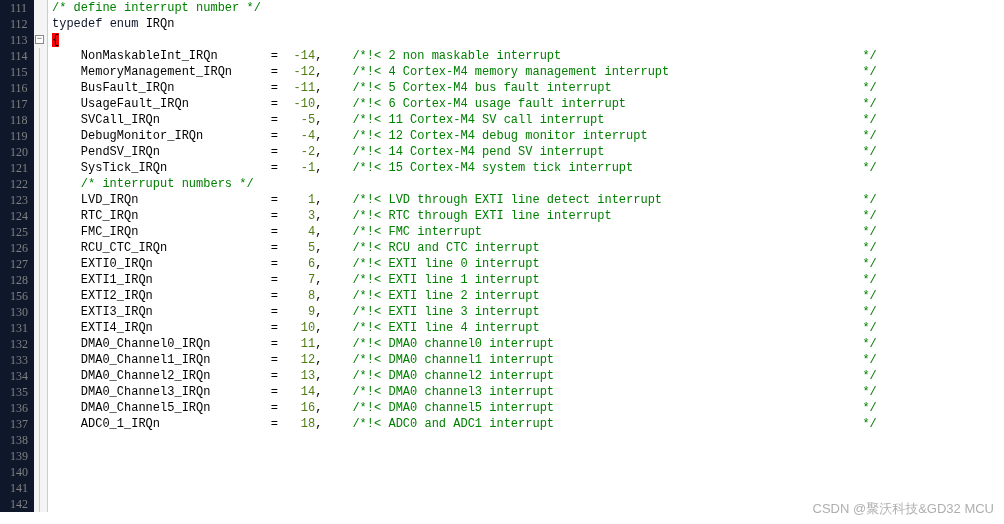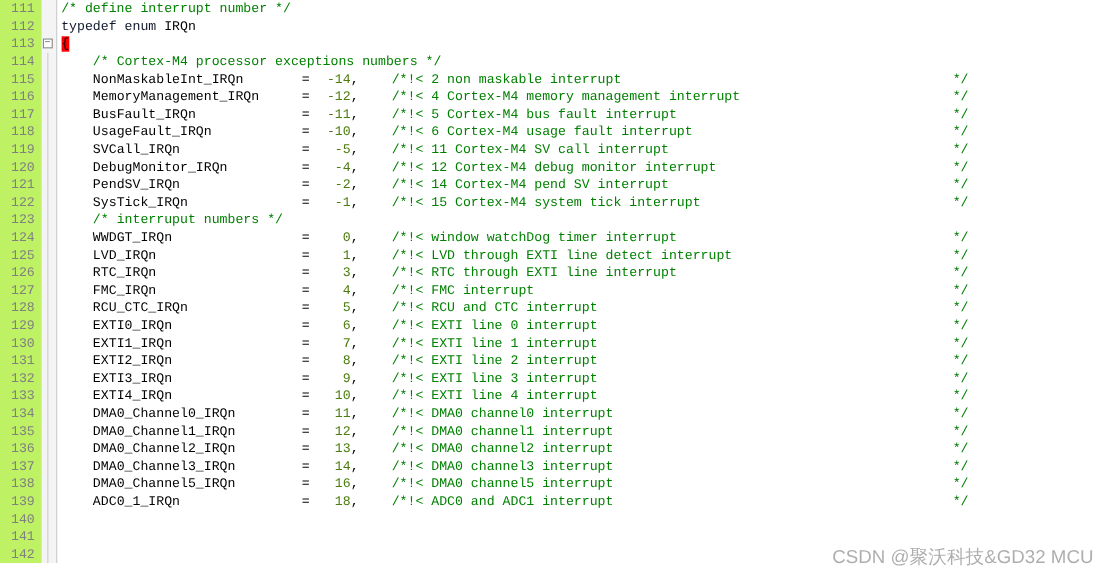--- a/index.html
+++ b/index.html
@@ -1,34 +1,34 @@
 <!DOCTYPE html>
 <html><head>
 <meta charset="utf-8">
 <style>
 * { margin: 0; padding: 0; box-sizing: border-box; }
 body { font-family: Consolas, 'Courier New', monospace; font-size: 12px; background: #fff; white-space: nowrap; overflow: hidden; }
 .editor { display: flex; }
-.gutter { background: #bef264; color: #808080; text-align: center; padding: 0 6px 0 10px; user-select: none; }
+.gutter { background: #0f172a; color: #808080; text-align: left; padding: 0 6px 0 10px; user-select: none; font-family: Liberation Serif, serif; }
 .fold { width: 14px; background: #f4f4f4; border-right: 1px solid #ccc; position: relative; }
 .fold-min { position: absolute; left: 1px; width: 9px; height: 9px; border: 1px solid #888; background: #fff; font-size: 9px; line-height: 7px; text-align: center; color: #555; }
 .fold-line { position: absolute; left: 5px; width: 1px; background: #ccc; }
 .code { padding-left: 4px; flex: 1; }
 .ln { height: 16px; line-height: 16px; }
 .c-comment { color: #008000; }  
 .c-keyword { color: #0f172a; }
 .c-ident { color: #000; }
 .c-num { color: #4d7c0f; }      
 .c-op { color: #000; }
 .c-brace-hl { background: #ff0000; color: #000; }
 .pad-name { display: inline-block; width: 190px; }
 .pad-val { display: inline-block; width: 30px; text-align: right; }
 .pad-comma { display: inline-block; width: 30px; }
 .pad-cmt { display: inline-block; width: 510px; }
-.watermark { position: fixed; right: 10px; bottom: 6px; color: rgba(120,120,120,0.6); font-family: Arial, sans-serif; font-size: 17px; }
+.watermark { position: fixed; right: 10px; bottom: 6px; color: rgba(120,120,120,0.6); font-family: Arial, sans-serif; font-size: 13px; }
 </style>
 </head>
 <body>
 
 <div class="editor">
   <div class="gutter" id="gutter">
       <div class="ln">111</div>
       <div class="ln">112</div>
       <div class="ln">113</div>
       <div class="ln">114</div>
@@ -39,21 +39,21 @@
       <div class="ln">119</div>
       <div class="ln">120</div>
       <div class="ln">121</div>
       <div class="ln">122</div>
       <div class="ln">123</div>
       <div class="ln">124</div>
       <div class="ln">125</div>
       <div class="ln">126</div>
       <div class="ln">127</div>
       <div class="ln">128</div>
-      <div class="ln">129</div>
+      <div class="ln">156</div>
       <div class="ln">130</div>
       <div class="ln">131</div>
       <div class="ln">132</div>
       <div class="ln">133</div>
       <div class="ln">134</div>
       <div class="ln">135</div>
       <div class="ln">136</div>
       <div class="ln">137</div>
       <div class="ln">138</div>
       <div class="ln">139</div>
@@ -62,31 +62,29 @@
       <div class="ln">142</div>
     </div>
   <div class="fold" id="fold" style="height: 512px;">
       <div class="fold-min" style="top: 35px;">−</div>
       <div class="fold-line" style="top: 48px; height: 464px;"></div>
     </div>
   <div class="code" id="code">
       <div class="ln"><span class="c-comment">/* define interrupt number */</span></div>
       <div class="ln"><span class="c-keyword">typedef</span> <span class="c-keyword">enum</span> <span class="c-ident">IRQn</span></div>
       <div class="ln"><span class="c-brace-hl">{</span></div>
-      <div class="ln">&nbsp;&nbsp;&nbsp;&nbsp;<span class="c-comment">/* Cortex-M4 processor exceptions numbers */</span></div>
       <div class="ln">&nbsp;&nbsp;&nbsp;&nbsp;<span class="pad-name"><span class="c-ident">NonMaskableInt_IRQn</span></span><span class="c-op">=</span> <span class="pad-val"><span class="c-num">-14</span></span><span class="c-op">,</span><span class="pad-comma"></span><span class="pad-cmt"><span class="c-comment">/*!&lt; 2 non maskable interrupt</span></span><span class="c-comment">*/</span></div>
       <div class="ln">&nbsp;&nbsp;&nbsp;&nbsp;<span class="pad-name"><span class="c-ident">MemoryManagement_IRQn</span></span><span class="c-op">=</span> <span class="pad-val"><span class="c-num">-12</span></span><span class="c-op">,</span><span class="pad-comma"></span><span class="pad-cmt"><span class="c-comment">/*!&lt; 4 Cortex-M4 memory management interrupt</span></span><span class="c-comment">*/</span></div>
       <div class="ln">&nbsp;&nbsp;&nbsp;&nbsp;<span class="pad-name"><span class="c-ident">BusFault_IRQn</span></span><span class="c-op">=</span> <span class="pad-val"><span class="c-num">-11</span></span><span class="c-op">,</span><span class="pad-comma"></span><span class="pad-cmt"><span class="c-comment">/*!&lt; 5 Cortex-M4 bus fault interrupt</span></span><span class="c-comment">*/</span></div>
       <div class="ln">&nbsp;&nbsp;&nbsp;&nbsp;<span class="pad-name"><span class="c-ident">UsageFault_IRQn</span></span><span class="c-op">=</span> <span class="pad-val"><span class="c-num">-10</span></span><span class="c-op">,</span><span class="pad-comma"></span><span class="pad-cmt"><span class="c-comment">/*!&lt; 6 Cortex-M4 usage fault interrupt</span></span><span class="c-comment">*/</span></div>
       <div class="ln">&nbsp;&nbsp;&nbsp;&nbsp;<span class="pad-name"><span class="c-ident">SVCall_IRQn</span></span><span class="c-op">=</span> <span class="pad-val"><span class="c-num">-5</span></span><span class="c-op">,</span><span class="pad-comma"></span><span class="pad-cmt"><span class="c-comment">/*!&lt; 11 Cortex-M4 SV call interrupt</span></span><span class="c-comment">*/</span></div>
       <div class="ln">&nbsp;&nbsp;&nbsp;&nbsp;<span class="pad-name"><span class="c-ident">DebugMonitor_IRQn</span></span><span class="c-op">=</span> <span class="pad-val"><span class="c-num">-4</span></span><span class="c-op">,</span><span class="pad-comma"></span><span class="pad-cmt"><span class="c-comment">/*!&lt; 12 Cortex-M4 debug monitor interrupt</span></span><span class="c-comment">*/</span></div>
       <div class="ln">&nbsp;&nbsp;&nbsp;&nbsp;<span class="pad-name"><span class="c-ident">PendSV_IRQn</span></span><span class="c-op">=</span> <span class="pad-val"><span class="c-num">-2</span></span><span class="c-op">,</span><span class="pad-comma"></span><span class="pad-cmt"><span class="c-comment">/*!&lt; 14 Cortex-M4 pend SV interrupt</span></span><span class="c-comment">*/</span></div>
       <div class="ln">&nbsp;&nbsp;&nbsp;&nbsp;<span class="pad-name"><span class="c-ident">SysTick_IRQn</span></span><span class="c-op">=</span> <span class="pad-val"><span class="c-num">-1</span></span><span class="c-op">,</span><span class="pad-comma"></span><span class="pad-cmt"><span class="c-comment">/*!&lt; 15 Cortex-M4 system tick interrupt</span></span><span class="c-comment">*/</span></div>
       <div class="ln">&nbsp;&nbsp;&nbsp;&nbsp;<span class="c-comment">/* interruput numbers */</span></div>
-      <div class="ln">&nbsp;&nbsp;&nbsp;&nbsp;<span class="pad-name"><span class="c-ident">WWDGT_IRQn</span></span><span class="c-op">=</span> <span class="pad-val"><span class="c-num">0</span></span><span class="c-op">,</span><span class="pad-comma"></span><span class="pad-cmt"><span class="c-comment">/*!&lt; window watchDog timer interrupt</span></span><span class="c-comment">*/</span></div>
       <div class="ln">&nbsp;&nbsp;&nbsp;&nbsp;<span class="pad-name"><span class="c-ident">LVD_IRQn</span></span><span class="c-op">=</span> <span class="pad-val"><span class="c-num">1</span></span><span class="c-op">,</span><span class="pad-comma"></span><span class="pad-cmt"><span class="c-comment">/*!&lt; LVD through EXTI line detect interrupt</span></span><span class="c-comment">*/</span></div>
       <div class="ln">&nbsp;&nbsp;&nbsp;&nbsp;<span class="pad-name"><span class="c-ident">RTC_IRQn</span></span><span class="c-op">=</span> <span class="pad-val"><span class="c-num">3</span></span><span class="c-op">,</span><span class="pad-comma"></span><span class="pad-cmt"><span class="c-comment">/*!&lt; RTC through EXTI line interrupt</span></span><span class="c-comment">*/</span></div>
       <div class="ln">&nbsp;&nbsp;&nbsp;&nbsp;<span class="pad-name"><span class="c-ident">FMC_IRQn</span></span><span class="c-op">=</span> <span class="pad-val"><span class="c-num">4</span></span><span class="c-op">,</span><span class="pad-comma"></span><span class="pad-cmt"><span class="c-comment">/*!&lt; FMC interrupt</span></span><span class="c-comment">*/</span></div>
       <div class="ln">&nbsp;&nbsp;&nbsp;&nbsp;<span class="pad-name"><span class="c-ident">RCU_CTC_IRQn</span></span><span class="c-op">=</span> <span class="pad-val"><span class="c-num">5</span></span><span class="c-op">,</span><span class="pad-comma"></span><span class="pad-cmt"><span class="c-comment">/*!&lt; RCU and CTC interrupt</span></span><span class="c-comment">*/</span></div>
       <div class="ln">&nbsp;&nbsp;&nbsp;&nbsp;<span class="pad-name"><span class="c-ident">EXTI0_IRQn</span></span><span class="c-op">=</span> <span class="pad-val"><span class="c-num">6</span></span><span class="c-op">,</span><span class="pad-comma"></span><span class="pad-cmt"><span class="c-comment">/*!&lt; EXTI line 0 interrupt</span></span><span class="c-comment">*/</span></div>
       <div class="ln">&nbsp;&nbsp;&nbsp;&nbsp;<span class="pad-name"><span class="c-ident">EXTI1_IRQn</span></span><span class="c-op">=</span> <span class="pad-val"><span class="c-num">7</span></span><span class="c-op">,</span><span class="pad-comma"></span><span class="pad-cmt"><span class="c-comment">/*!&lt; EXTI line 1 interrupt</span></span><span class="c-comment">*/</span></div>
       <div class="ln">&nbsp;&nbsp;&nbsp;&nbsp;<span class="pad-name"><span class="c-ident">EXTI2_IRQn</span></span><span class="c-op">=</span> <span class="pad-val"><span class="c-num">8</span></span><span class="c-op">,</span><span class="pad-comma"></span><span class="pad-cmt"><span class="c-comment">/*!&lt; EXTI line 2 interrupt</span></span><span class="c-comment">*/</span></div>
       <div class="ln">&nbsp;&nbsp;&nbsp;&nbsp;<span class="pad-name"><span class="c-ident">EXTI3_IRQn</span></span><span class="c-op">=</span> <span class="pad-val"><span class="c-num">9</span></span><span class="c-op">,</span><span class="pad-comma"></span><span class="pad-cmt"><span class="c-comment">/*!&lt; EXTI line 3 interrupt</span></span><span class="c-comment">*/</span></div>
       <div class="ln">&nbsp;&nbsp;&nbsp;&nbsp;<span class="pad-name"><span class="c-ident">EXTI4_IRQn</span></span><span class="c-op">=</span> <span class="pad-val"><span class="c-num">10</span></span><span class="c-op">,</span><span class="pad-comma"></span><span class="pad-cmt"><span class="c-comment">/*!&lt; EXTI line 4 interrupt</span></span><span class="c-comment">*/</span></div>
       <div class="ln">&nbsp;&nbsp;&nbsp;&nbsp;<span class="pad-name"><span class="c-ident">DMA0_Channel0_IRQn</span></span><span class="c-op">=</span> <span class="pad-val"><span class="c-num">11</span></span><span class="c-op">,</span><span class="pad-comma"></span><span class="pad-cmt"><span class="c-comment">/*!&lt; DMA0 channel0 interrupt</span></span><span class="c-comment">*/</span></div>

